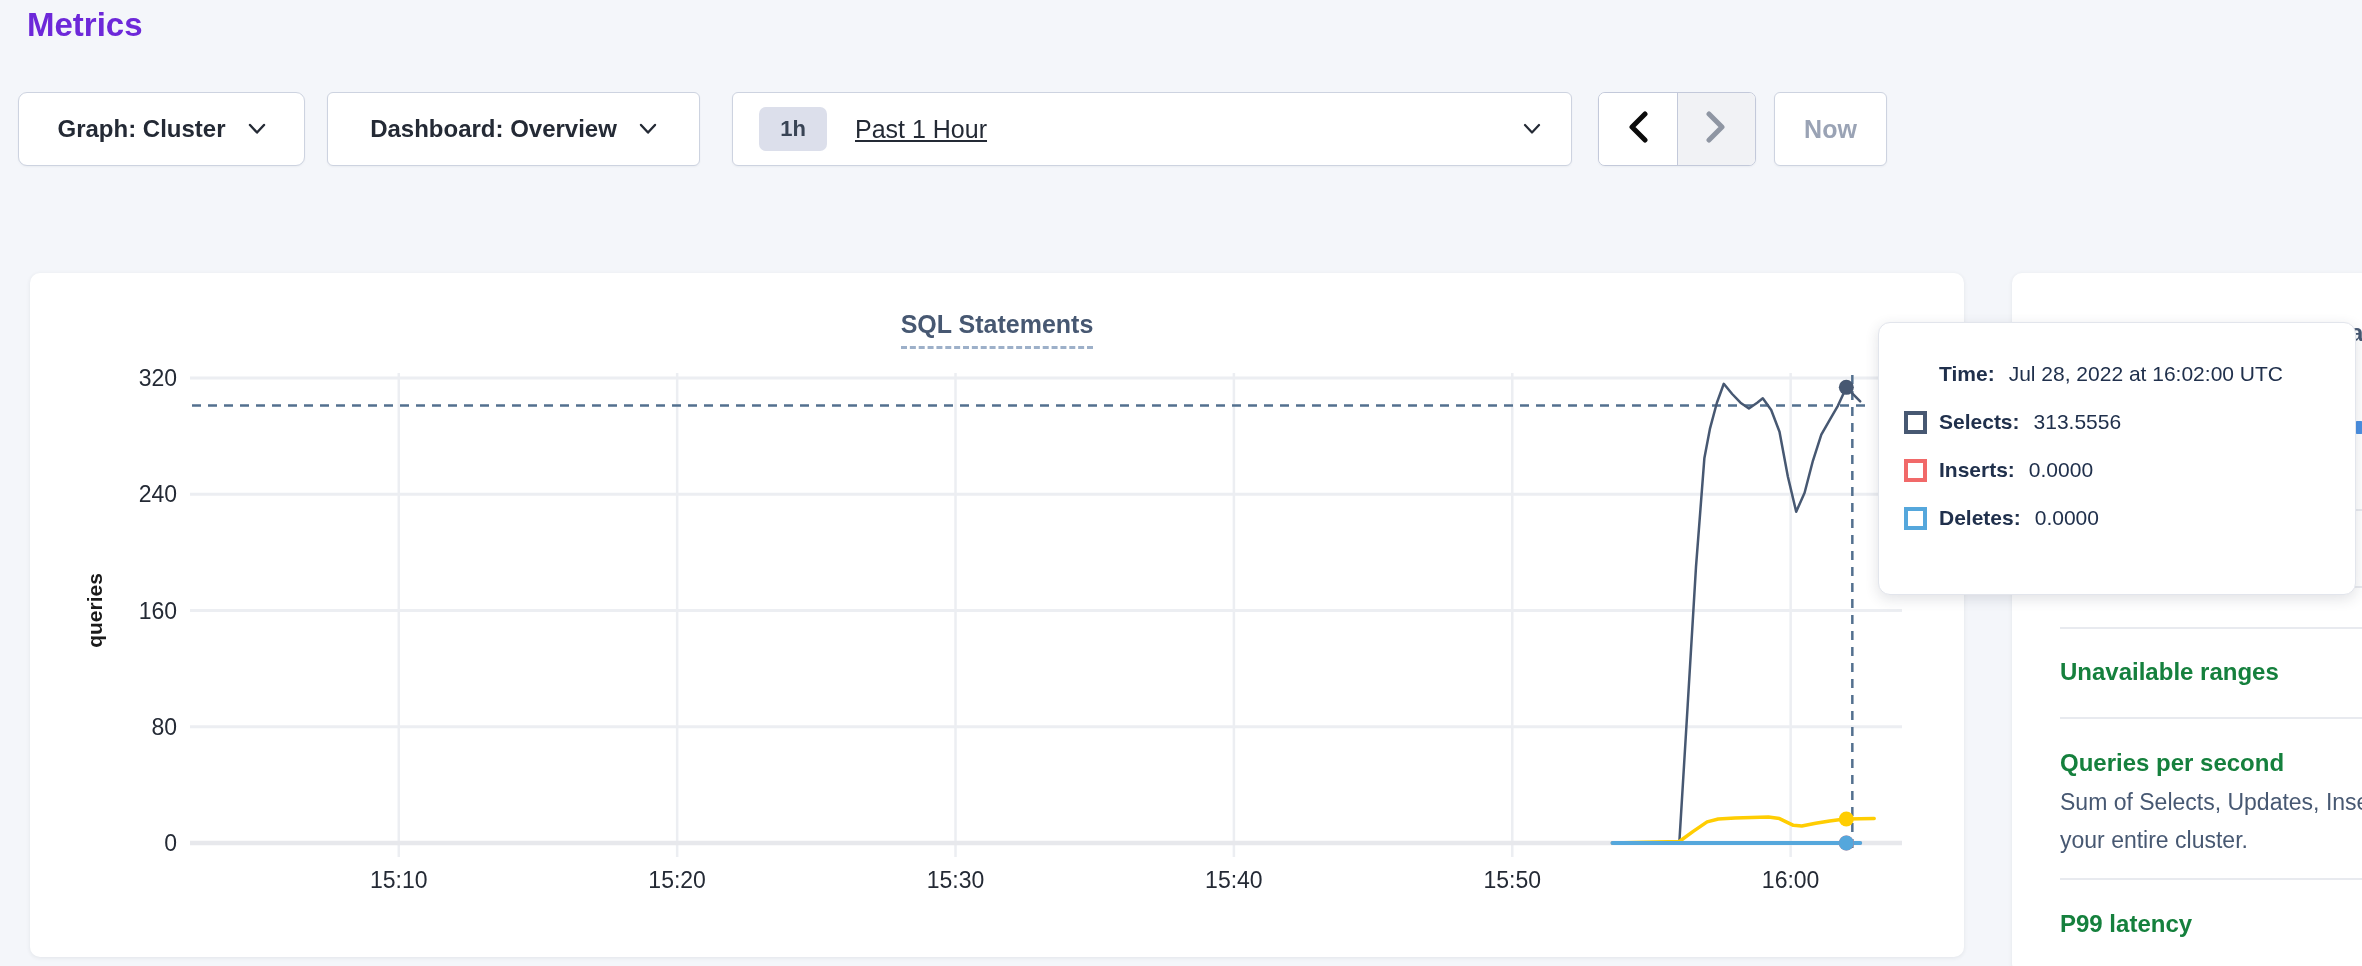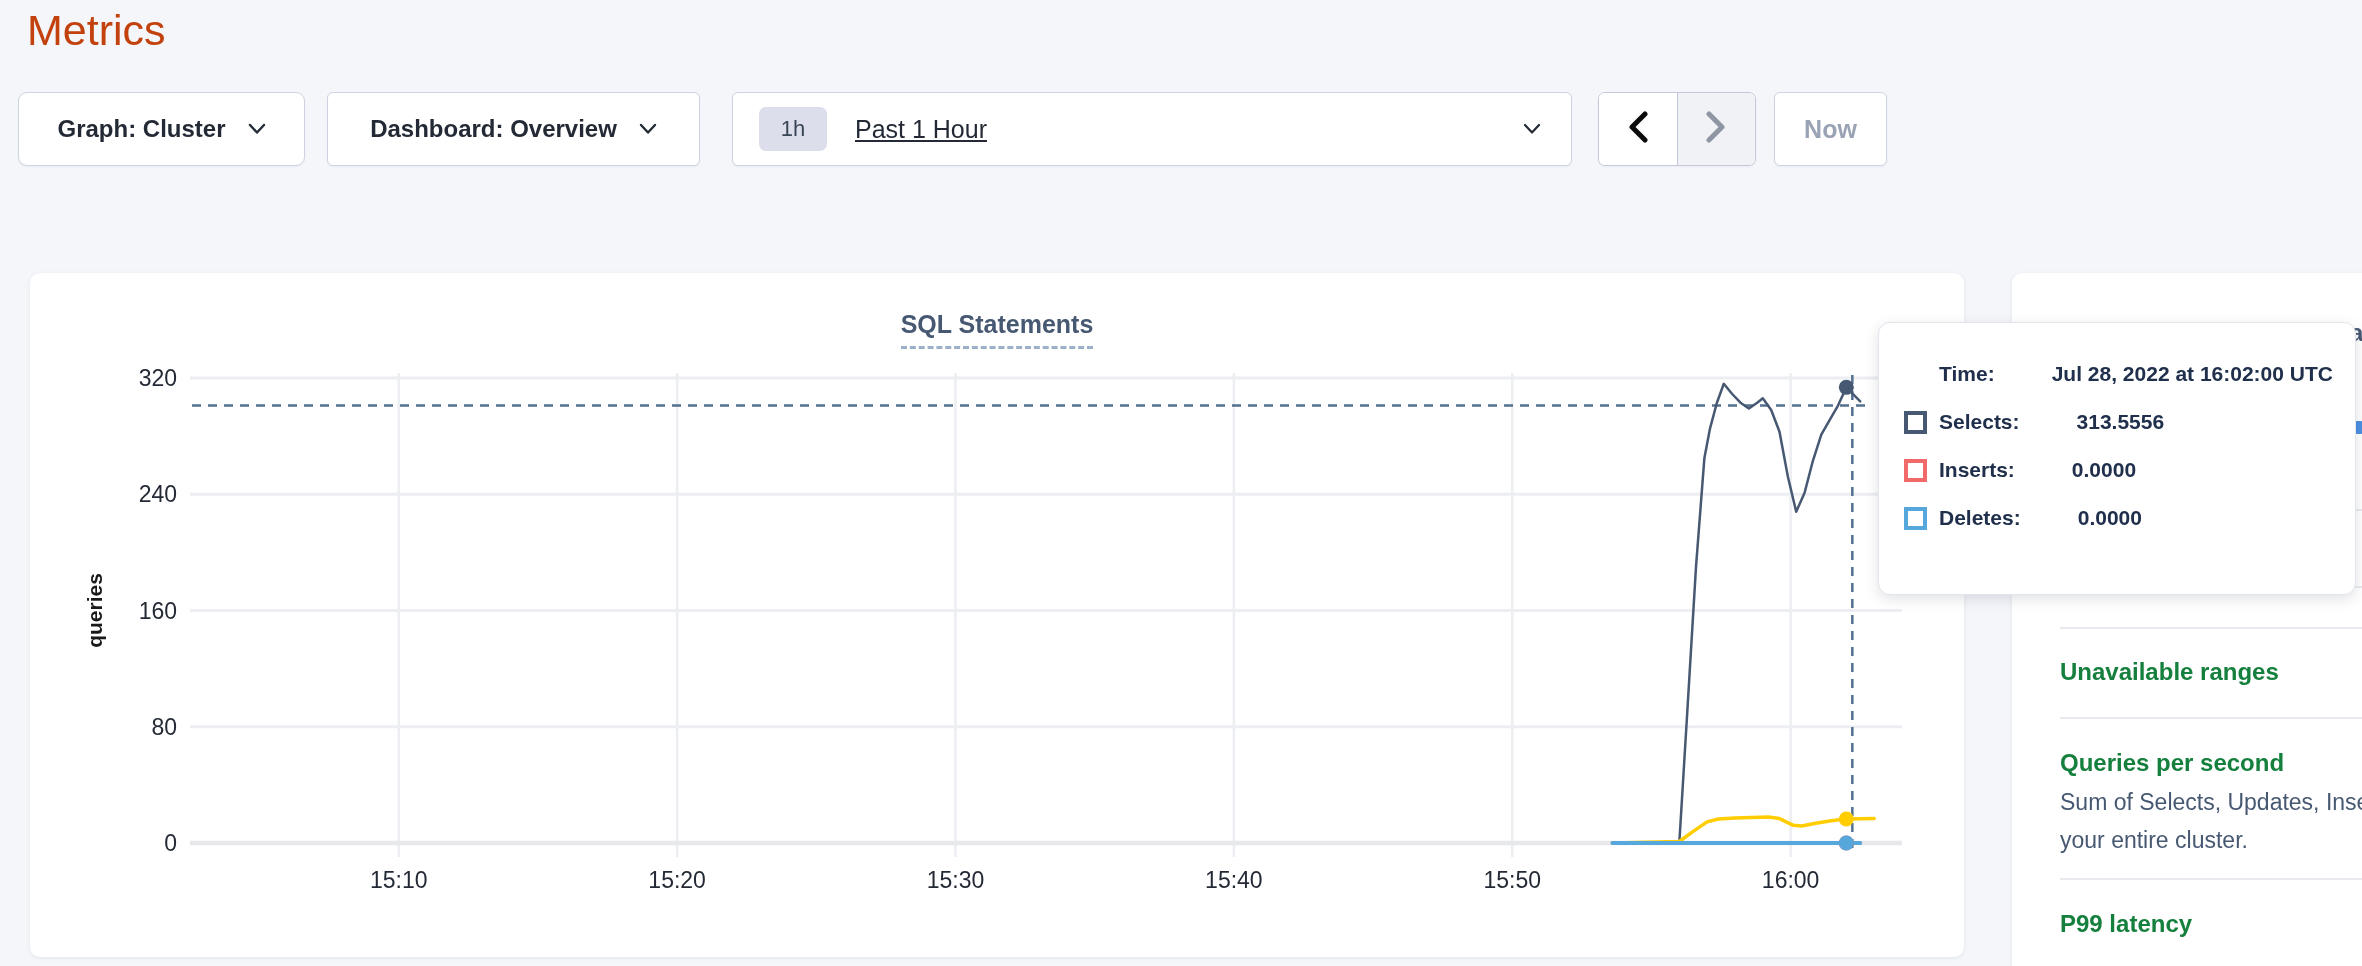--- a/index.html
+++ b/index.html
@@ -2,37 +2,37 @@
 <html><head>
 <meta charset="utf-8">
 <style>
   html,body{margin:0;padding:0;}
   body{
     width:2362px;height:966px;position:relative;overflow:hidden;
     background:#f4f6fa;font-family:"Liberation Sans",sans-serif;
     -webkit-font-smoothing:antialiased;
   }
   .page-title{
-    position:absolute;left:27px;top:6px;font-size:43px;font-weight:400;color:#c2410c;
+    position:absolute;left:27px;top:6px;font-size:33px;font-weight:700;color:#6d28d9;
   }
   
   .btn{
     position:absolute;top:92px;height:74px;background:#fff;border:1.5px solid #cdd3e0;
     border-radius:6px;box-sizing:border-box;display:flex;align-items:center;
     box-shadow:0 1px 2px rgba(40,50,70,.05);cursor:pointer;
   }
   .dd-label{font-size:24px;font-weight:700;color:#242a35;white-space:nowrap;}
   .dd-caret{margin-left:22px;display:flex;align-items:center;}
   .graph-dd{left:18px;width:287px;justify-content:center;border-radius:9px;}
   .dash-dd{left:327px;width:373px;justify-content:center;}
   .time-dd{left:732px;width:840px;padding-left:26px;}
   .time-badge{
     background:#dcdfeb;border-radius:7px;height:44px;min-width:48px;padding:0 10px;
     display:flex;align-items:center;justify-content:center;
-    font-size:22px;font-weight:400;color:#394455;margin-right:28px;
+    font-size:22px;font-weight:700;color:#394455;margin-right:28px;
   }
   .time-value{font-size:25px;font-weight:400;color:#242a35;text-decoration:underline;}
   .time-caret{position:absolute;right:30px;display:flex;align-items:center;}
   .arrow-group{
     position:absolute;left:1598px;top:92px;width:158px;height:74px;border:1.5px solid #c3c9da;
     border-radius:7px;box-sizing:border-box;display:flex;overflow:hidden;background:#fff;
     box-shadow:0 1px 2px rgba(40,50,70,.05);
   }
   .arrow-half{flex:1;display:flex;align-items:center;justify-content:center;cursor:pointer;}
   .arrow-prev{background:#fff;border-right:1.5px solid #c3c9da;}
@@ -57,21 +57,21 @@
   
   .tooltip{
     position:absolute;left:1878px;top:322px;width:478px;height:273px;background:#fff;
     border:1.5px solid #e2e5ec;border-radius:12px;box-sizing:border-box;
     box-shadow:0 4px 14px rgba(40,50,70,.14);padding:27px 0 0 25px;z-index:30;
   }
   .tt-row{height:48px;display:flex;align-items:center;font-size:21px;color:#20304c;}
   .tt-sq{width:15px;height:15px;border-style:solid;border-width:4px;background:#fff;
     margin-right:12px;flex:0 0 auto;}
   .tt-label{font-weight:700;margin-right:14px;white-space:nowrap;}
-  .tt-value{font-weight:700;white-space:nowrap;margin-left:43px;}
+  .tt-value{font-weight:400;white-space:nowrap;}
   .tt-time{margin-left:35px;}
   
   .sidebar{
     position:absolute;left:2012px;top:273px;width:420px;height:700px;background:#fff;
     border-radius:10px;box-shadow:0 1px 4px rgba(40,50,70,.09);z-index:10;
   }
   .sb-divider{position:absolute;left:48px;right:0;height:2px;background:#e8eaef;}
   .sb-heading{position:absolute;left:48px;font-size:24px;font-weight:700;color:#15803d;white-space:nowrap;}
   .sb-desc{position:absolute;left:48px;font-size:23px;font-weight:400;color:#475872;white-space:nowrap;}
   .sb-frag{position:absolute;font-size:24px;font-weight:700;color:#475872;}

